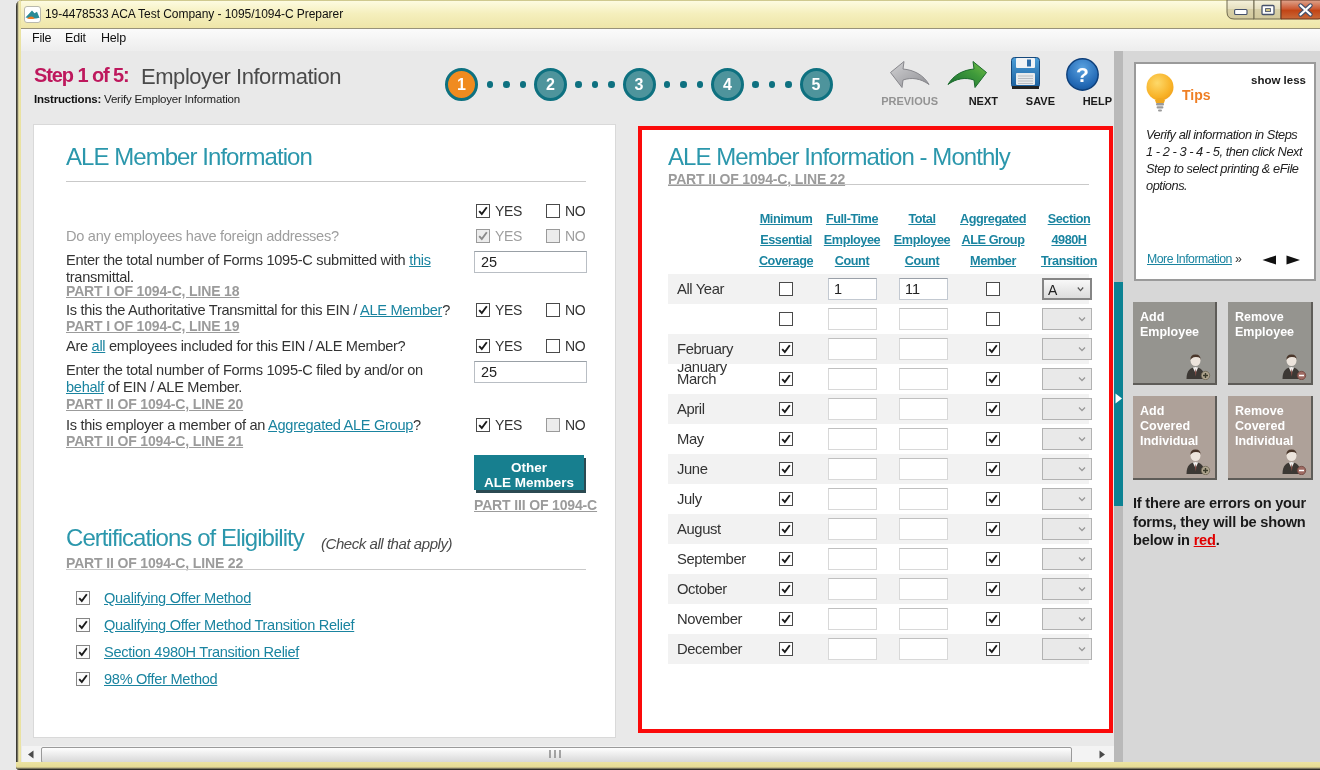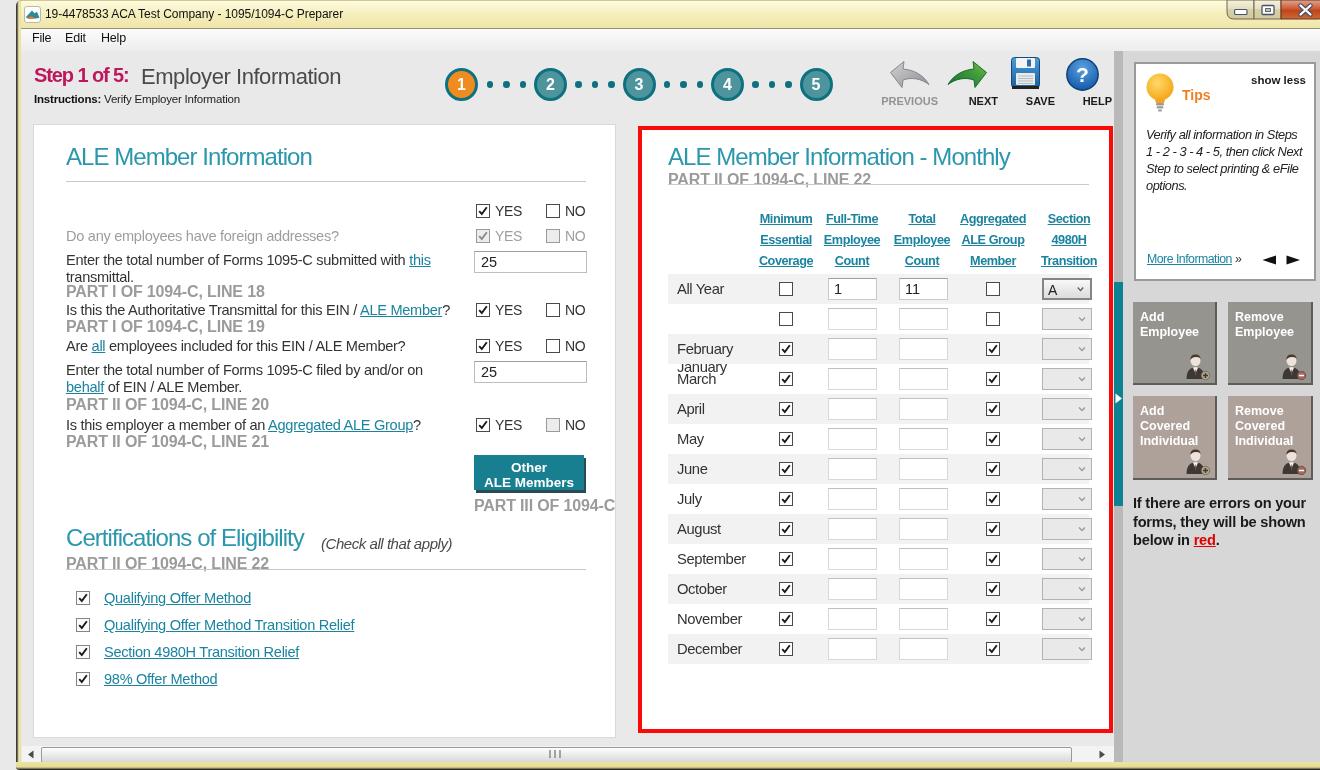--- a/index.html
+++ b/index.html
@@ -23,21 +23,21 @@
 .circle{width:27px;height:27px;border-radius:50%;border:3.5px solid #0e7180;
   color:#fff;font-size:16px;font-weight:bold;text-align:center;line-height:26px;}
 .dot{width:6.5px;height:6.5px;border-radius:50%;background:#0e7180;}
 .iconlabel{font-size:11px;font-weight:bold;color:#1a1a1a;text-align:right;width:60px;}
 .panel{background:#fff;border:1px solid #d9d9d9;}
 .h1{font-size:24px;color:#2b97ac;letter-spacing:-0.95px;white-space:nowrap;}
 .hr{height:1px;background:#c9c9c9;}
 .q{font-size:14.6px;color:#333;letter-spacing:-0.3px;white-space:nowrap;}
 .q a,.lnk{color:#1a84a0;text-decoration:underline;}
 .gray{color:#9e9e9e !important;}
-.part{font-size:16px;font-weight:bold;color:#9b9b9b;letter-spacing:-0.15px;white-space:nowrap;}
+.part{font-size:14px;font-weight:bold;color:#9b9b9b;letter-spacing:-0.15px;white-space:nowrap;text-decoration:underline;}
 .ybox{font-size:14px;color:#333;letter-spacing:-0.3px;}
 .inp{background:#fff;border:1px solid #b9bec4;border-top:1px solid #99a0a6;font-size:14.5px;color:#222;padding:0 0 0 6px;line-height:20px;}
 .tealbtn{background:#177f8f;color:#fff;font-weight:bold;font-size:13.5px;text-align:center;}
 .ital{font-style:italic;}
 .colhead{font-size:12.7px;font-weight:bold;color:#1a84a0;text-decoration:underline;text-align:center;line-height:21px;letter-spacing:-0.45px;}
 .rowlabel{font-size:14.8px;color:#333;letter-spacing:-0.4px;}
 .stripe{background:#f2f2f2;}
 .minp{position:absolute;background:#fff;font-size:14.5px;color:#222;padding:0 0 0 5px;}
 .dd{position:absolute;width:48px;height:20px;border:1px solid #8a8a8a;
   background:linear-gradient(#f8f8f8,#dcdcdc);font-size:13px;color:#222;}

